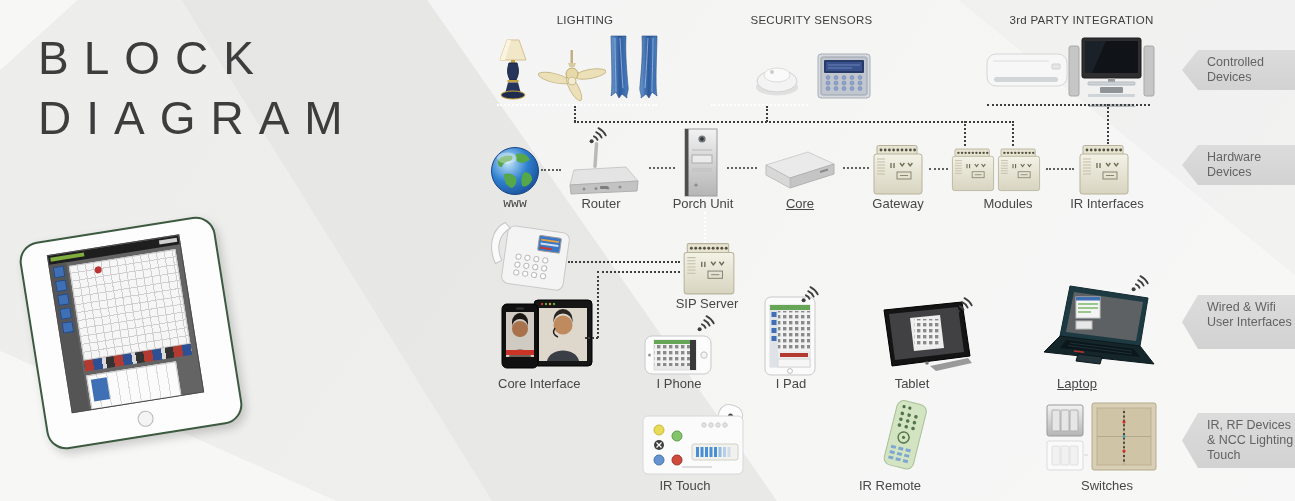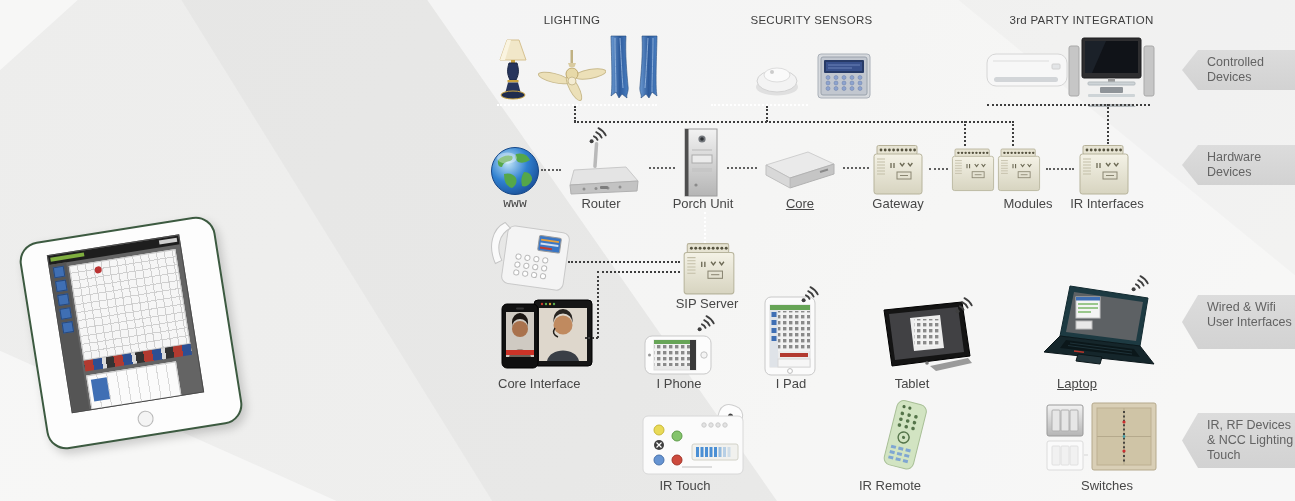--- a/index.html
+++ b/index.html
@@ -109,20 +109,24 @@
         <g stroke="#3f3f3f" fill="none" stroke-width="2" stroke-linecap="round">
           <path d="M8.5 13.5 A6.5 6.5 0 0 1 12.5 17.5"></path>
           <path d="M11 9 A12 12 0 0 1 17 15"></path>
           <path d="M13.5 4.5 A17.5 17.5 0 0 1 21.5 12.5"></path>
         </g>
         <circle cx="6" cy="19" r="2.2" fill="#3f3f3f"></circle>
       </symbol>
     </defs>
   </svg>
 
+  <div class="title">
+    <div>BLOCK</div>
+    <div>DIAGRAM</div>
+  </div>
 
   <div class="bigtab">
     <div class="screen">
       <div class="bt-topbar">
           <i></i>
           <b></b>
         </div>
       <div class="bt-side">
           <i></i>
           <i></i>
@@ -134,21 +138,21 @@
           <i></i>
         </div>
       <div class="bt-logos"></div>
       <div class="bt-panel2">
           <i></i>
         </div>
     </div>
     <div class="bt-home"></div>
   </div>
 
-  <div class="seclbl" style="left:500px;top:14px;width:144px;">LIGHTING</div>
+  <div class="seclbl" style="left:513px;top:14px;width:144px;">LIGHTING</div>
   <div class="seclbl" style="left:734px;top:14px;width:155px;">SECURITY SENSORS</div>
   <div class="seclbl" style="left:999px;top:14px;width:165px;">3rd PARTY INTEGRATION</div>
 
   <div class="dev" style="left:492px;top:36px;">
     <svg width="42" height="66" viewBox="0 0 42 66">
       <path d="M8 24 L34 24 L27 4 L15 4 Z" fill="#f1e7c9" stroke="#d6c190"></path>
       <path d="M8 24 L15 4 L19 4 L13 24 Z" fill="#faf4e0"></path>
       <rect x="19" y="24" width="4" height="3" fill="#c9a23f"></rect>
       <path d="M17 27 C15 34 15 38 18 44 L24 44 C27 38 27 34 25 27 Z" fill="#27355c" stroke="#1b2742"></path>
       <rect x="15.5" y="44" width="11" height="2.4" fill="#c9a23f"></rect>
@@ -543,21 +547,21 @@
   <div class="dh" style="left:568px;top:261px;width:112px;"></div>
   <div class="dh" style="left:597px;top:271px;width:83px;"></div>
   <div class="dv" style="left:597px;top:271px;height:67px;"></div>
   <div class="dh" style="left:585px;top:337px;width:13px;"></div>
 
   <div class="lbl" style="left:479px;top:196px;width:72px;font-family:Liberation Mono, monospace;">www</div>
   <div class="lbl" style="left:565px;top:196px;width:72px;">Router</div>
   <div class="lbl" style="left:663px;top:196px;width:80px;">Porch Unit</div>
   <div class="lbl" style="left:764px;top:196px;width:72px;text-decoration:underline;">Core</div>
   <div class="lbl" style="left:862px;top:196px;width:72px;">Gateway</div>
-  <div class="lbl" style="left:992px;top:196px;width:72px;">Modules</div>
+  <div class="lbl" style="left:972px;top:196px;width:72px;">Modules</div>
   <div class="lbl" style="left:1062px;top:196px;width:90px;">IR Interfaces</div>
   <div class="lbl" style="left:671px;top:296px;width:72px;">SIP Server</div>
   <div class="lbl" style="left:498px;top:376px;width:80px;">Core Interface</div>
   <div class="lbl" style="left:643px;top:376px;width:72px;">I Phone</div>
   <div class="lbl" style="left:755px;top:376px;width:72px;">I Pad</div>
   <div class="lbl" style="left:876px;top:376px;width:72px;">Tablet</div>
   <div class="lbl" style="left:1041px;top:376px;width:72px;text-decoration:underline;">Laptop</div>
   <div class="lbl" style="left:649px;top:478px;width:72px;">IR Touch</div>
   <div class="lbl" style="left:854px;top:478px;width:72px;">IR Remote</div>
   <div class="lbl" style="left:1071px;top:478px;width:72px;">Switches</div>

